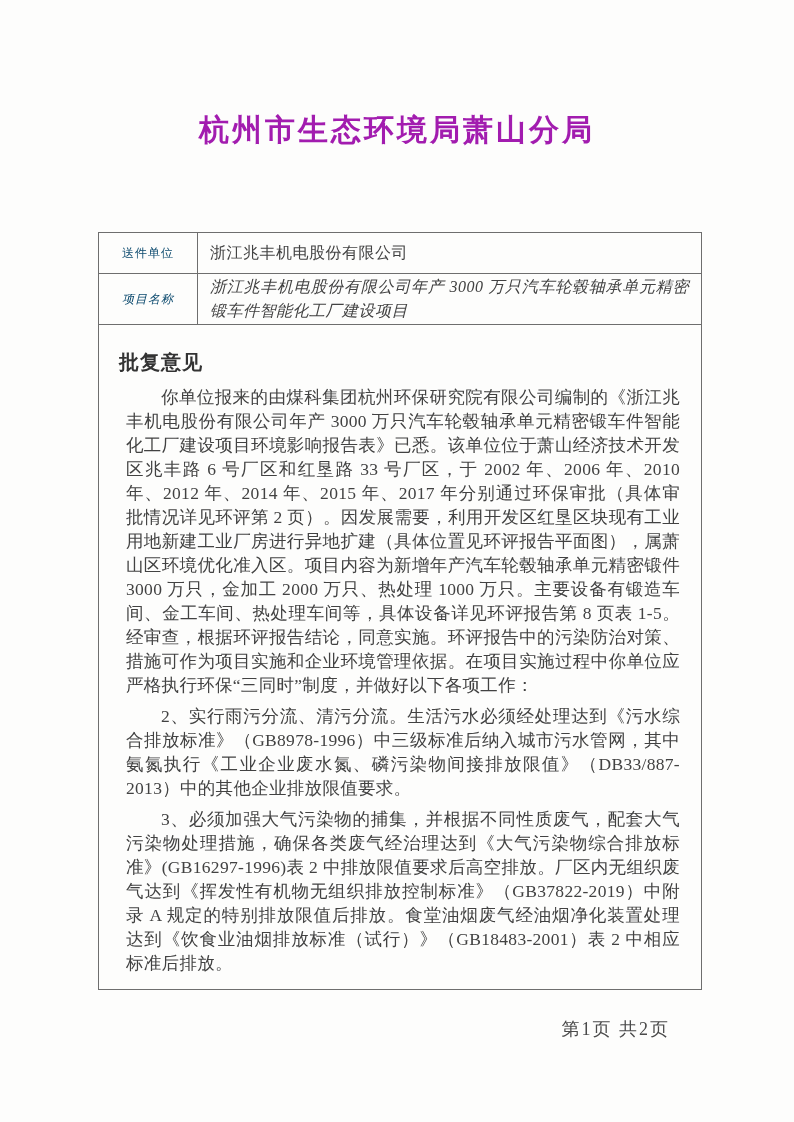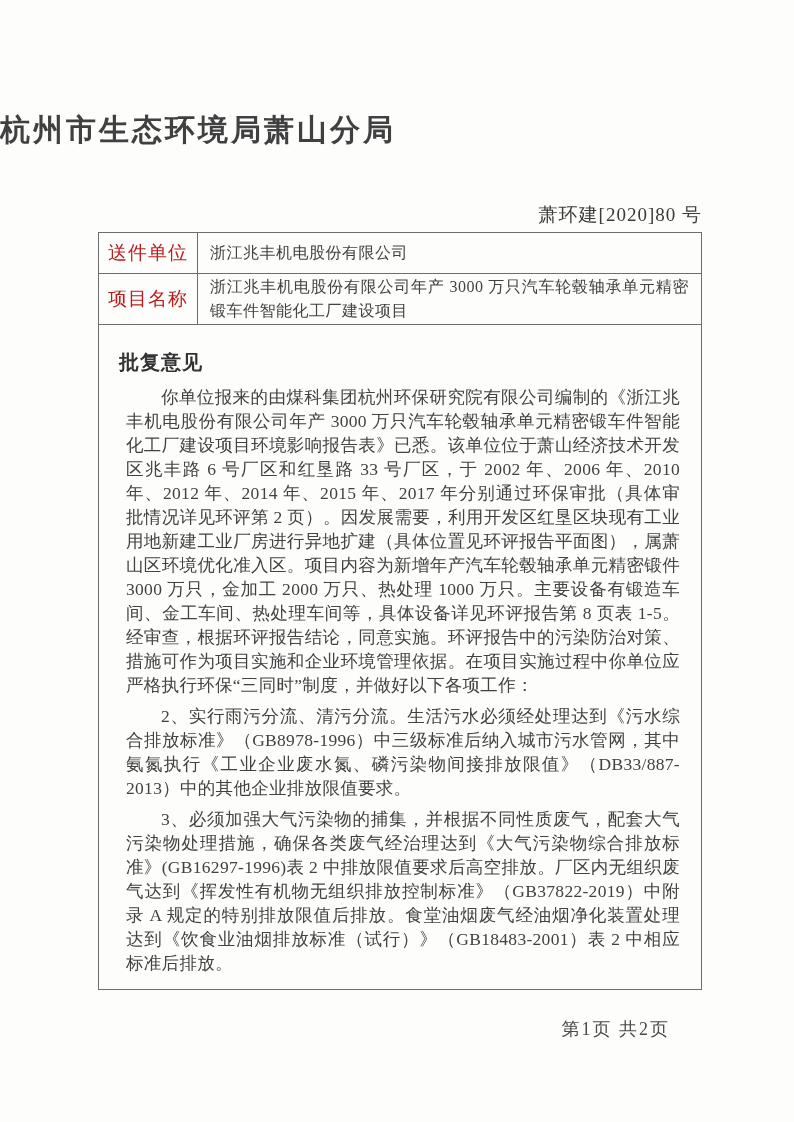--- a/index.html
+++ b/index.html
@@ -7,47 +7,47 @@
     position:relative;
     width:794px; height:1122px;
     margin:0 auto;
     background:#fdfdfc;
     font-family:"Liberation Serif","DejaVu Serif",serif;
     color:#3f3f3f;
     overflow:hidden;
   }
   .title {
     position:absolute; left:0; width:100%;
-    text-align:left;
+    text-align:center;
     font-size:30px; font-weight:bold;
-    color:#404040;
+    color:#a21caf;
   }
   .title1 { top:110px; letter-spacing:3px; }
   .title2 { top:160px; letter-spacing:4px; }
   .docnum {
     position:absolute; top:202px; right:92px;
     font-size:19px; color:#3a3a3a; letter-spacing:1px;
   }
   .doc-table {
     position:absolute; left:98px; top:232px;
     width:604px; height:758px;
     border:1.5px solid #6e6e6e;
     box-sizing:border-box;
     display:flex; flex-direction:column;
     background:transparent;
   }
   .t-row { display:flex; border-bottom:1.5px solid #6e6e6e; box-sizing:border-box; }
   .t-row-1 { height:41px; }
-  .t-row-2 { height:51px; }
+  .t-row-2 { height:51px;font-style:italic; }
   .label-cell {
     width:99px; flex:0 0 99px;
     border-right:1.5px solid #6e6e6e;
     box-sizing:border-box;
     display:flex; align-items:center; justify-content:center;
-    font-size:19px; letter-spacing:1px; color:#b91c1c;text-align:center;
+    font-size:12px; letter-spacing:1px; color:#0c4a6e;text-align:center;
   }
   .value-cell {
     flex:1; box-sizing:border-box;
     padding:1px 12px;
     font-size:16px; line-height:24px;
     display:flex; align-items:center;
     text-align:justify; color:#424242;
     letter-spacing:0.5px;
   }
   .value-cell span { display:block; width:100%; }
@@ -72,21 +72,20 @@
     font-size:18px; color:#4a4a4a; letter-spacing:2px;
   }
 </style>
 </head>
 <body>
 
 <div class="page">
 
   <div class="title title1">杭州市生态环境局萧山分局</div>
 
-  <div class="docnum">萧环建[2020]80 号</div>
 
   <div class="doc-table">
 
     <div class="t-row t-row-1">
       <div class="label-cell">送件单位</div>
       <div class="value-cell">
         <span>浙江兆丰机电股份有限公司</span>
       </div>
     </div>
 

